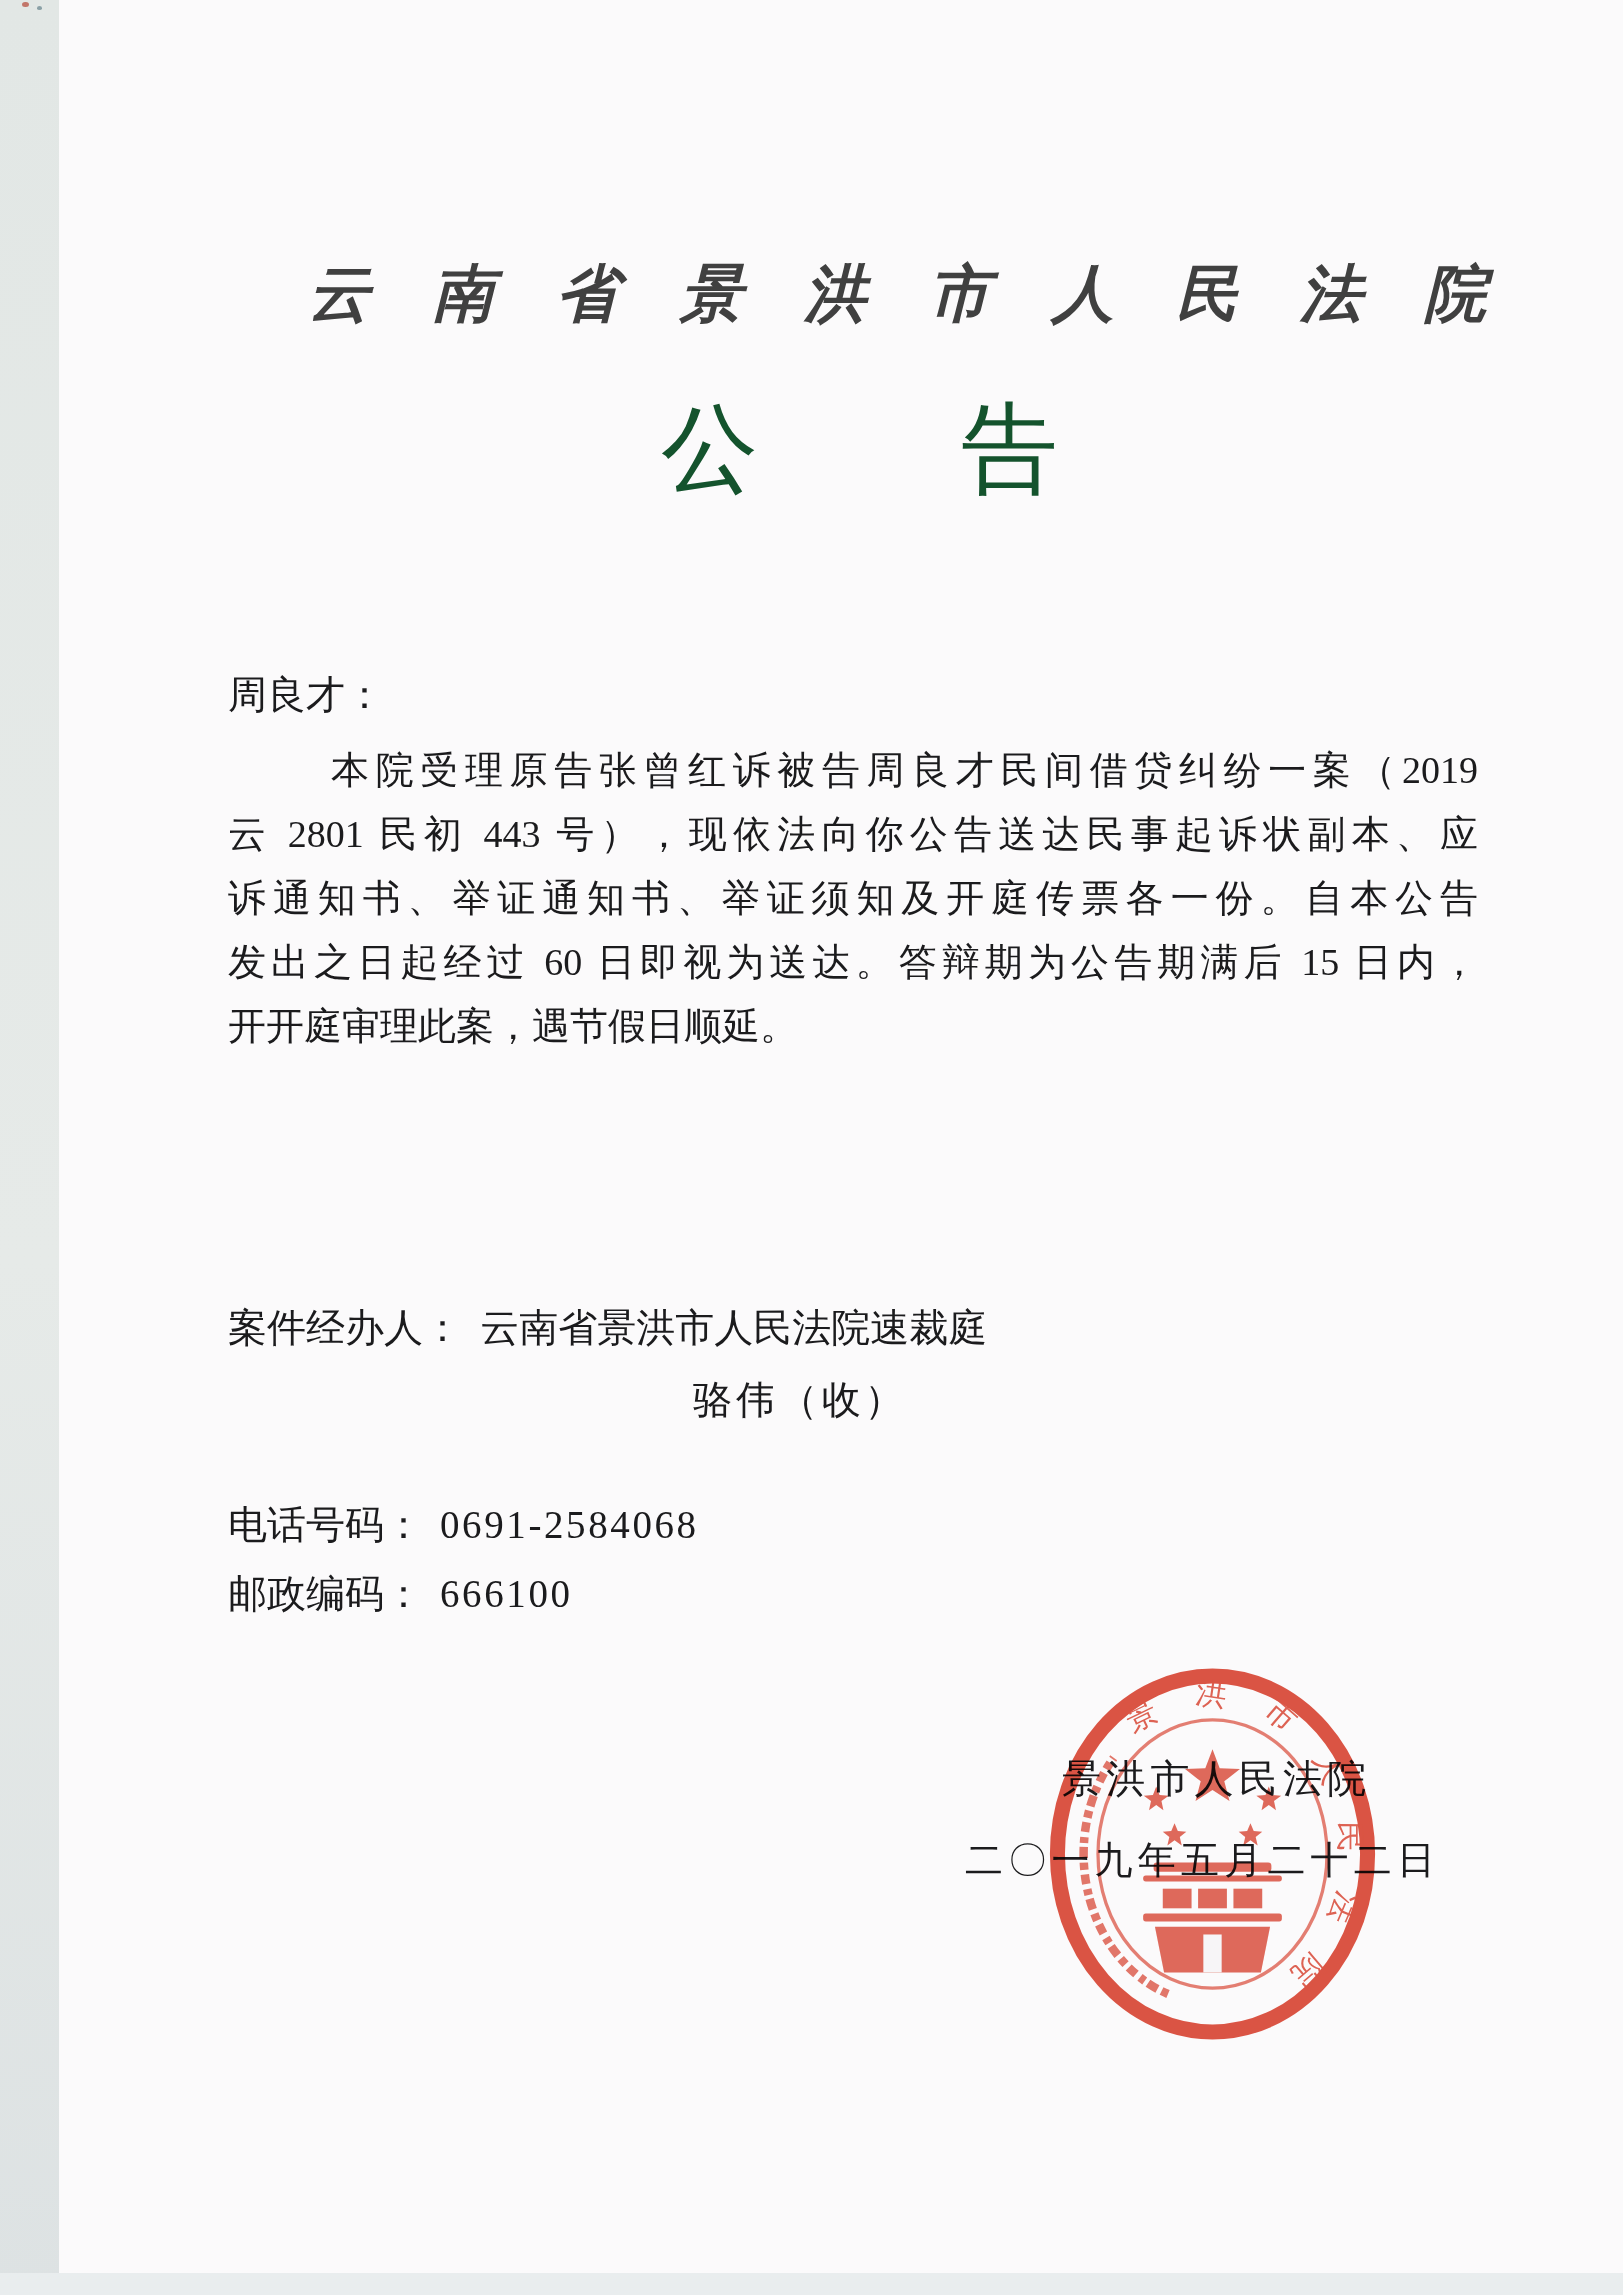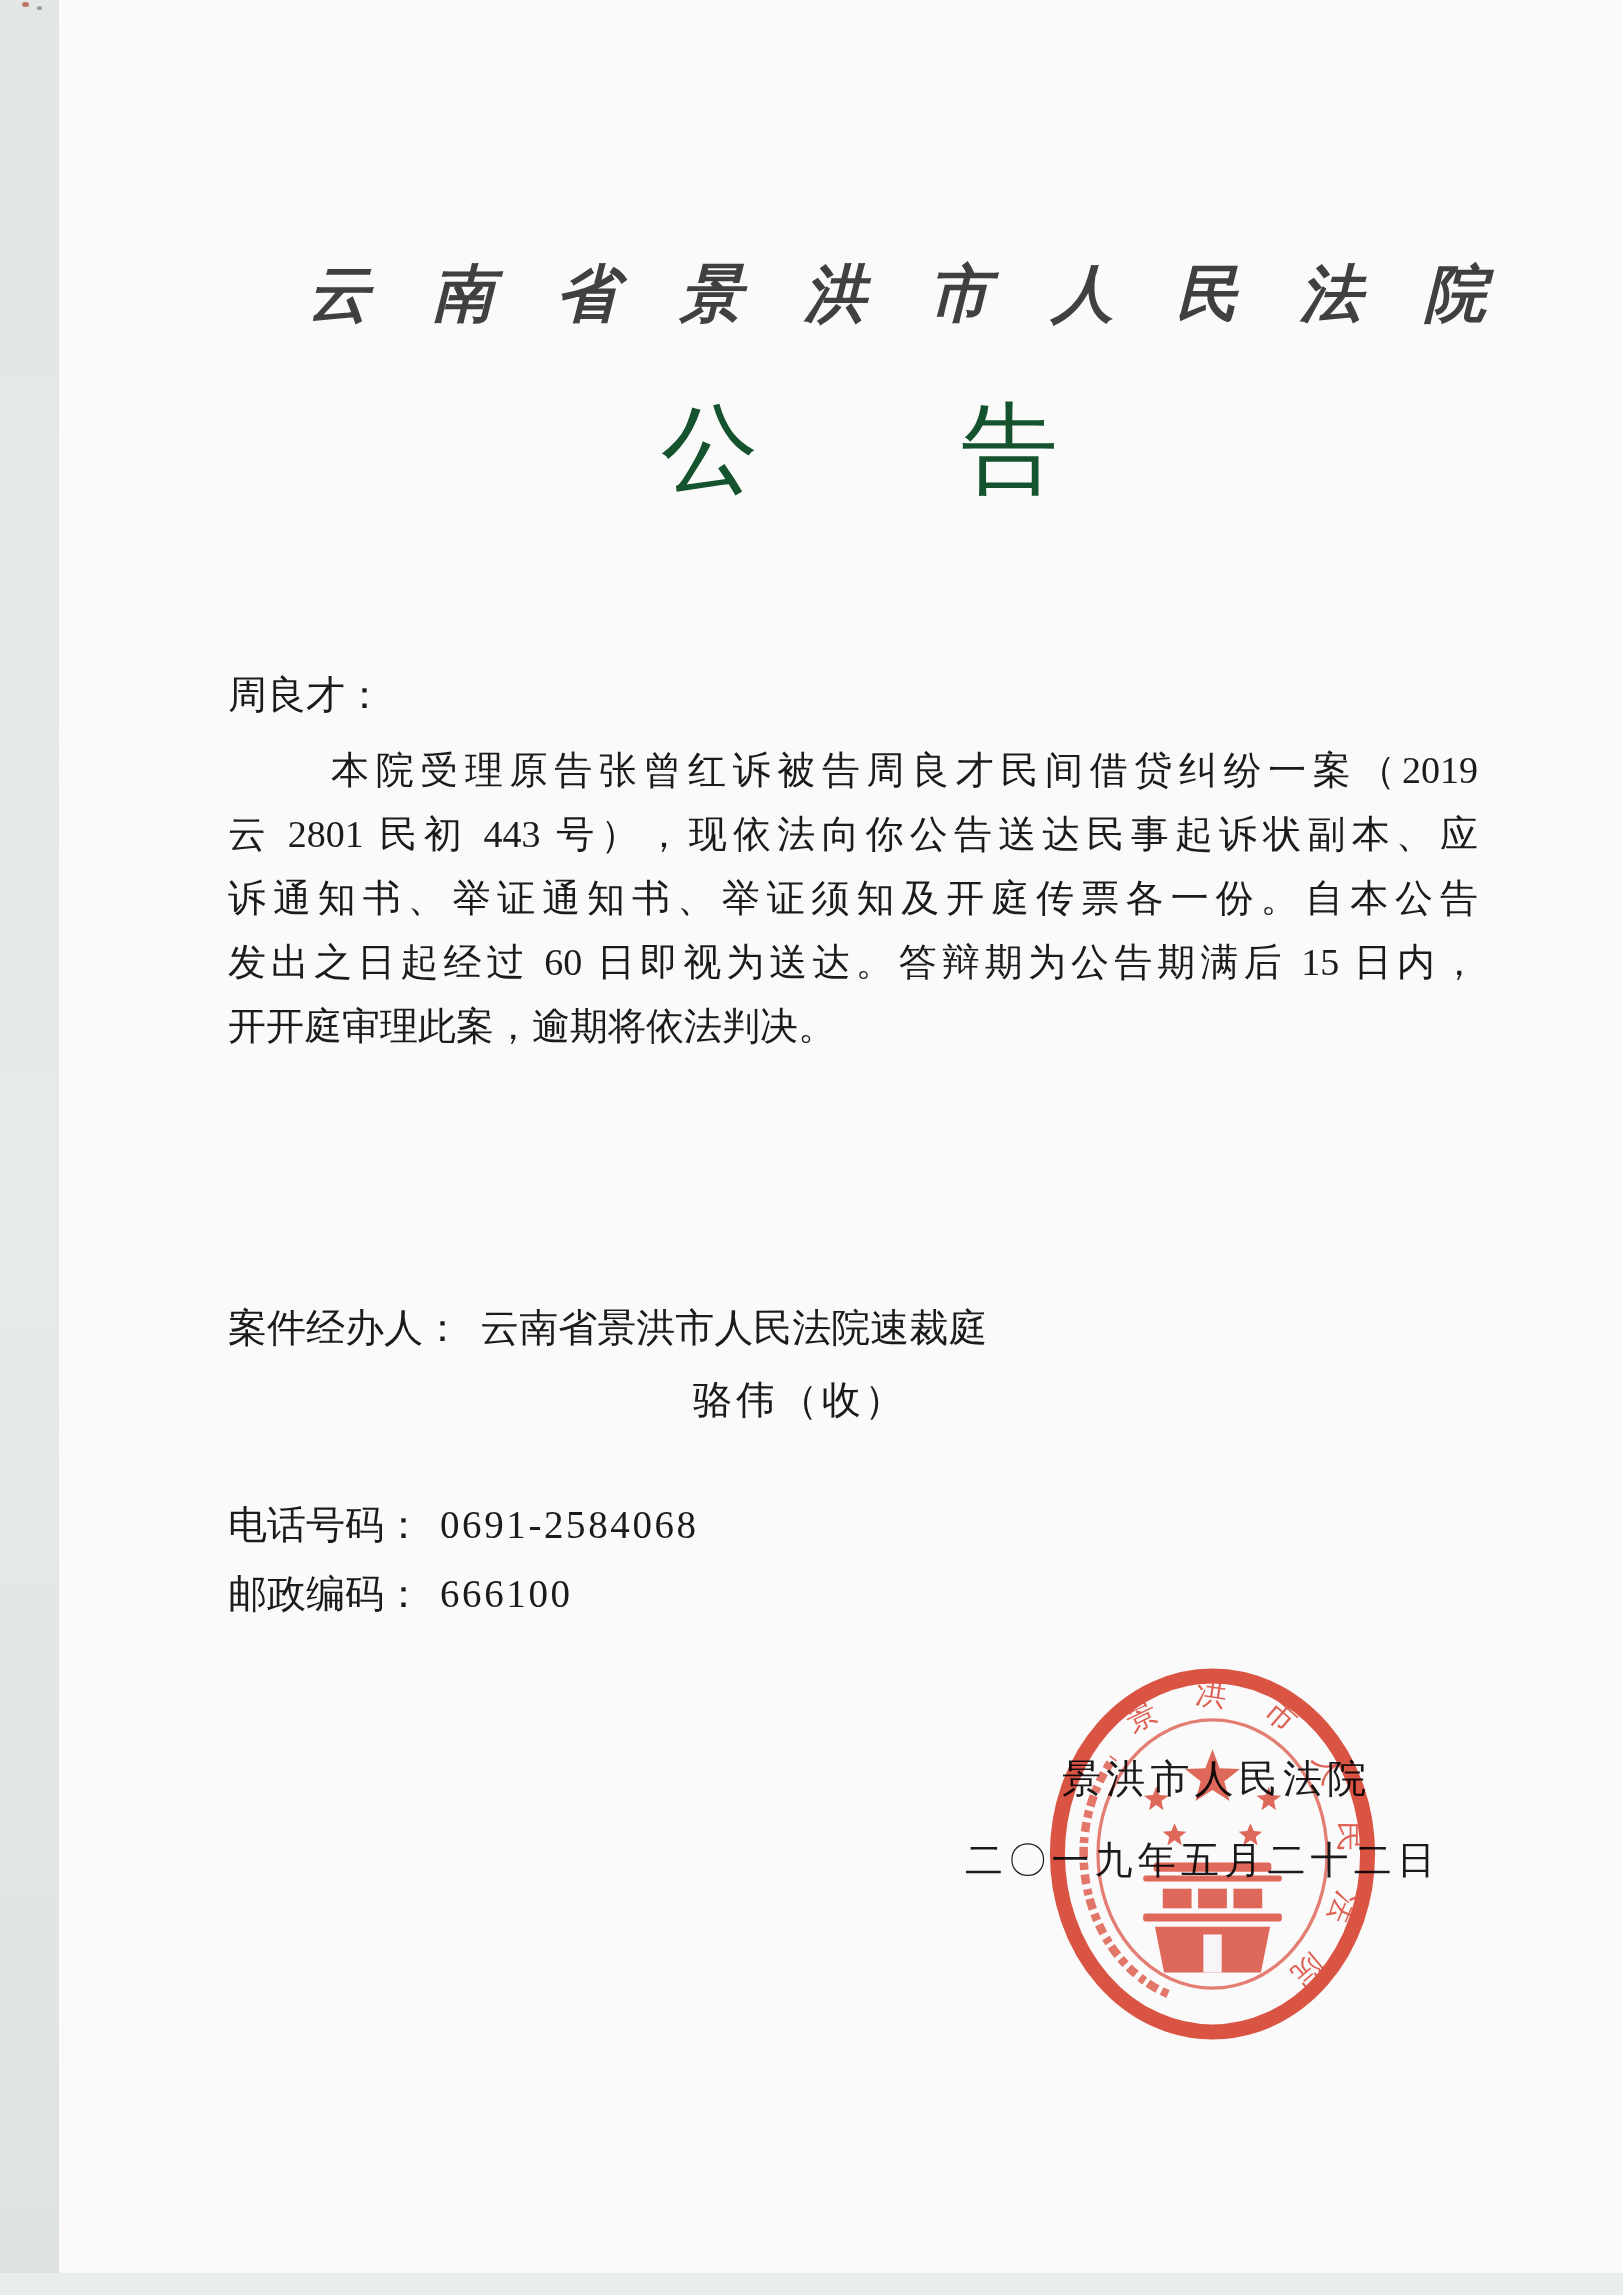--- a/index.html
+++ b/index.html
@@ -95,21 +95,21 @@
 <div class="court-header">云南省景洪市人民法院</div>
 <div class="notice-title">公告</div>
 
 <div class="recipient">周良才：</div>
 
 <div class="body-block">
   <div class="body-line first">本院受理原告张曾红诉被告周良才民间借贷纠纷一案（2019</div>
   <div class="body-line">云 2801 民初 443 号），现依法向你公告送达民事起诉状副本、应</div>
   <div class="body-line">诉通知书、举证通知书、举证须知及开庭传票各一份。自本公告</div>
   <div class="body-line">发出之日起经过 60 日即视为送达。答辩期为公告期满后 15 日内，</div>
-  <div class="body-line last">开开庭审理此案，逾期将依法判决。</div>
+  <div class="body-line last">开开庭审理此案，遇节假日顺延。</div>
 </div>
 
 <div class="handler-line">
   <span class="label">案件经办人：</span><span>云南省景洪市人民法院速裁庭</span>
 </div>
 <div class="handler-recipient">骆伟（收）</div>
 
 <div class="phone-line">
   <span class="label">电话号码：</span><span class="value">0691-2584068</span>
 </div>

